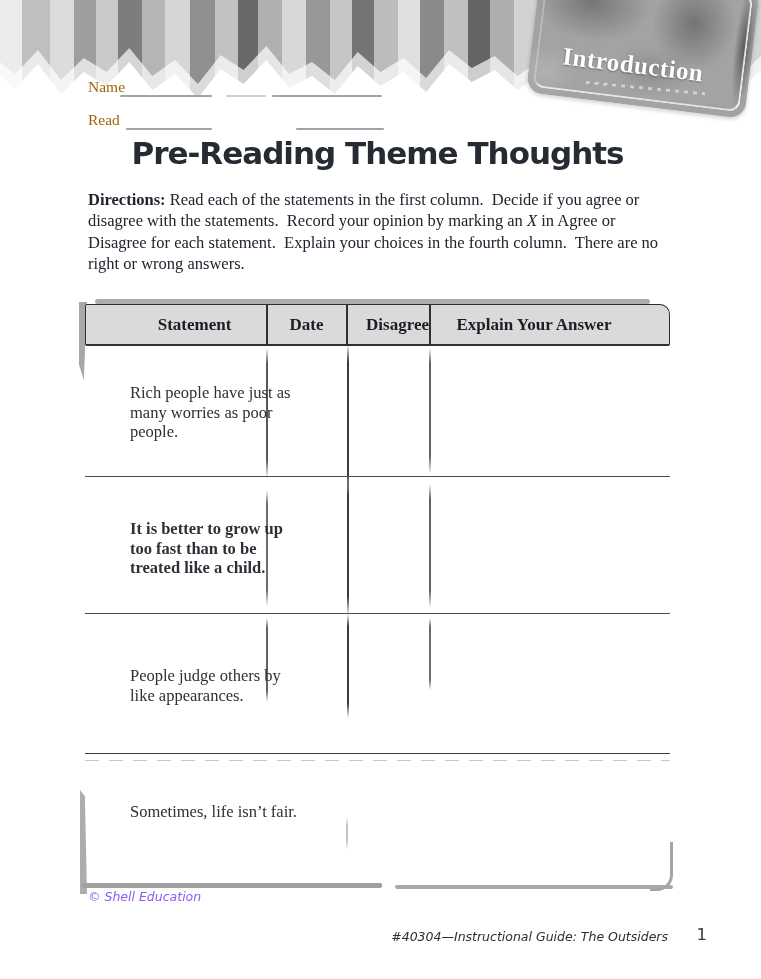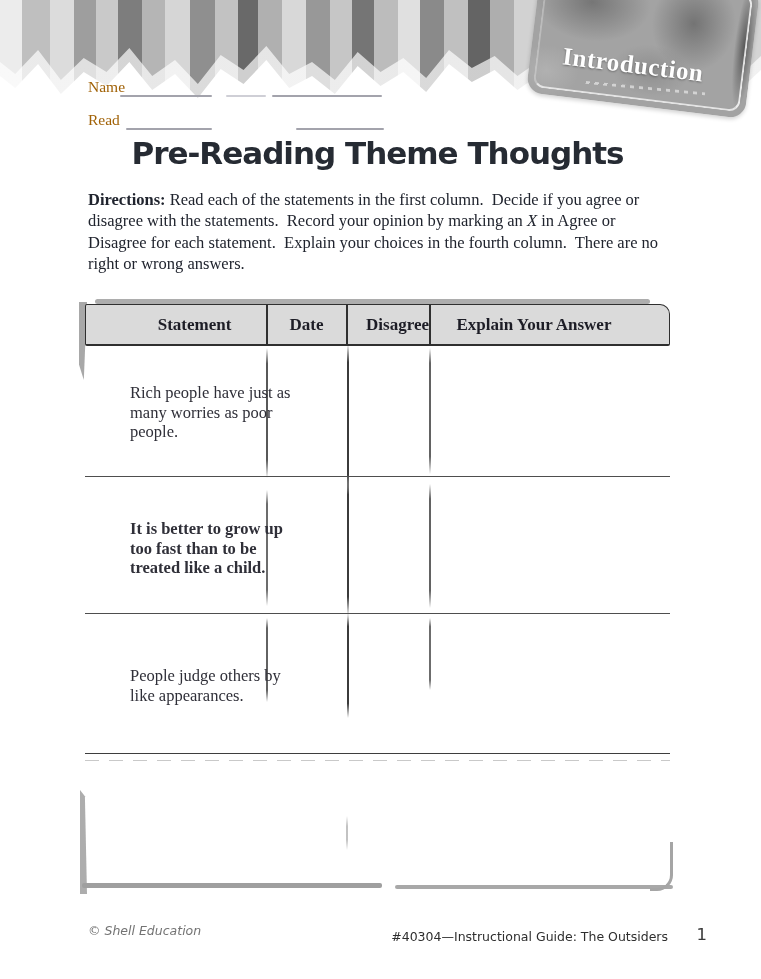--- a/index.html
+++ b/index.html
@@ -91,24 +91,24 @@
     background:linear-gradient(180deg,transparent 0,#3b3b3b 12%,#3b3b3b 86%,transparent 100%);}
   .vline.gray{background:linear-gradient(180deg,transparent,#9a9a9a 30%,#9a9a9a 70%,transparent);}
   
   .hline{position:absolute;left:0;width:585px;height:1.4px;background:#4e4e4e;}
   .hline.dash{height:1px;background:repeating-linear-gradient(90deg,#c9c9c9 0 14px,transparent 14px 24px);}
   
   .stmt{position:absolute;left:8px;width:176px;font-size:16.5px;line-height:19.6px;color:#2f2f38;margin-left:37px;}
   .blank-cell{position:absolute;}
 
   
-  .footer-left{position:absolute;left:88px;top:923px;font-family:"DejaVu Sans",sans-serif;
-    font-style:italic;font-size:12.5px;color:#737373;}
+  .footer-left{position:absolute;left:88px;top:889px;font-family:"DejaVu Sans",sans-serif;
+    font-style:italic;font-size:12.5px;color:#8b5cf6;}
   .footer-right{position:absolute;right:93px;top:929px;font-family:"DejaVu Sans",sans-serif;
-    font-size:12.5px;color:#2e2e2e;}
+    font-style:italic;font-size:12.5px;color:#2e2e2e;}
   .footer-page{position:absolute;right:54px;top:925px;font-family:"DejaVu Sans",sans-serif;
     font-size:16.5px;color:#3a3a3a;}
 </style>
 </head>
 <body>
 
 <div class="page">
 
   <div class="banner">
     <div class="stripes back"></div>
@@ -179,20 +179,21 @@
     <div class="stmt" style="top:217px;font-weight:bold;">It is better to grow up too fast than to be treated like a child.</div>
     <div class="blank-cell" style="left:182px;top:178px;width:79px;height:130px;"></div>
     <div class="blank-cell" style="left:264px;top:178px;width:79px;height:130px;"></div>
     <div class="blank-cell" style="left:346px;top:178px;width:238px;height:130px;"></div>
 
     <div class="stmt" style="top:364px;">People judge others by like appearances.</div>
     <div class="blank-cell" style="left:182px;top:314px;width:79px;height:134px;"></div>
     <div class="blank-cell" style="left:264px;top:314px;width:79px;height:134px;"></div>
     <div class="blank-cell" style="left:346px;top:314px;width:238px;height:134px;"></div>
 
+    <div class="stmt" style="top:500px;">Sometimes, life isn’t fair.</div>
     <div class="blank-cell" style="left:182px;top:460px;width:79px;height:118px;"></div>
     <div class="blank-cell" style="left:264px;top:460px;width:79px;height:118px;"></div>
     <div class="blank-cell" style="left:346px;top:460px;width:238px;height:118px;"></div>
   </div>
 
   <div class="footer-left">© Shell Education</div>
   <div class="footer-right">#40304—Instructional Guide: The Outsiders</div>
   <div class="footer-page">1</div>
 
 </div>

